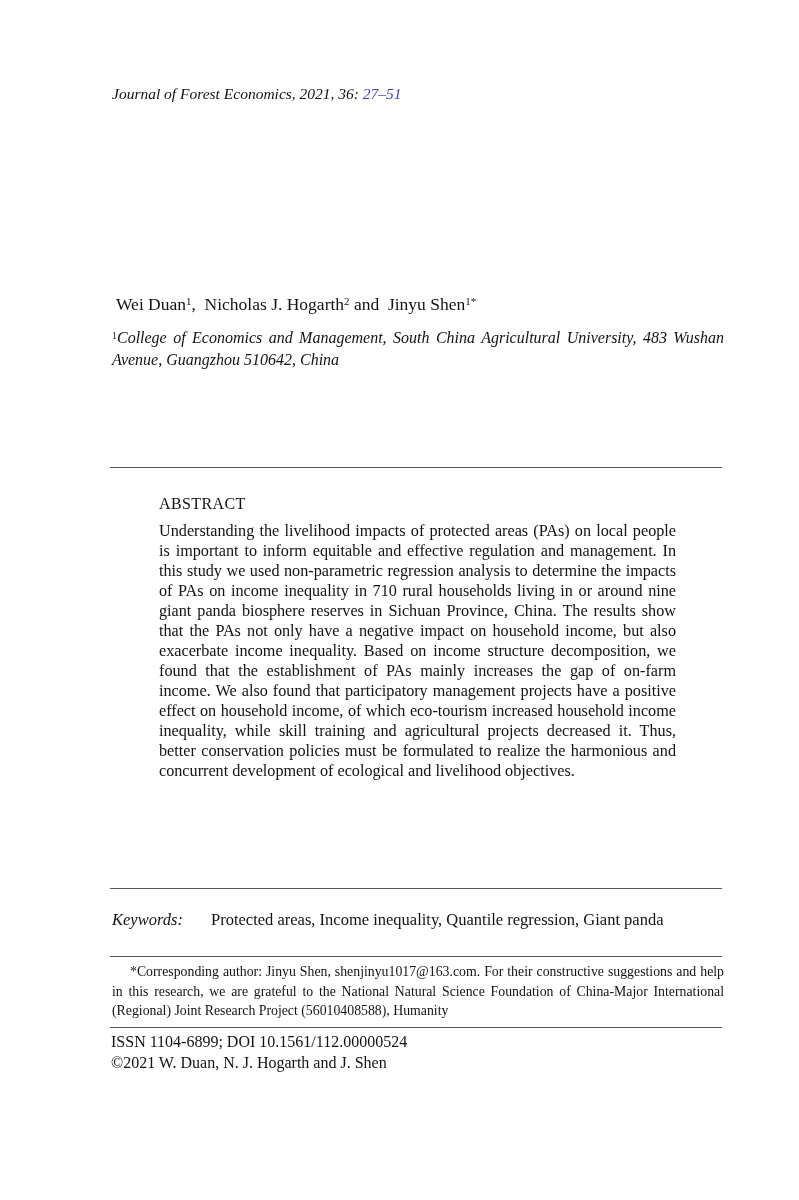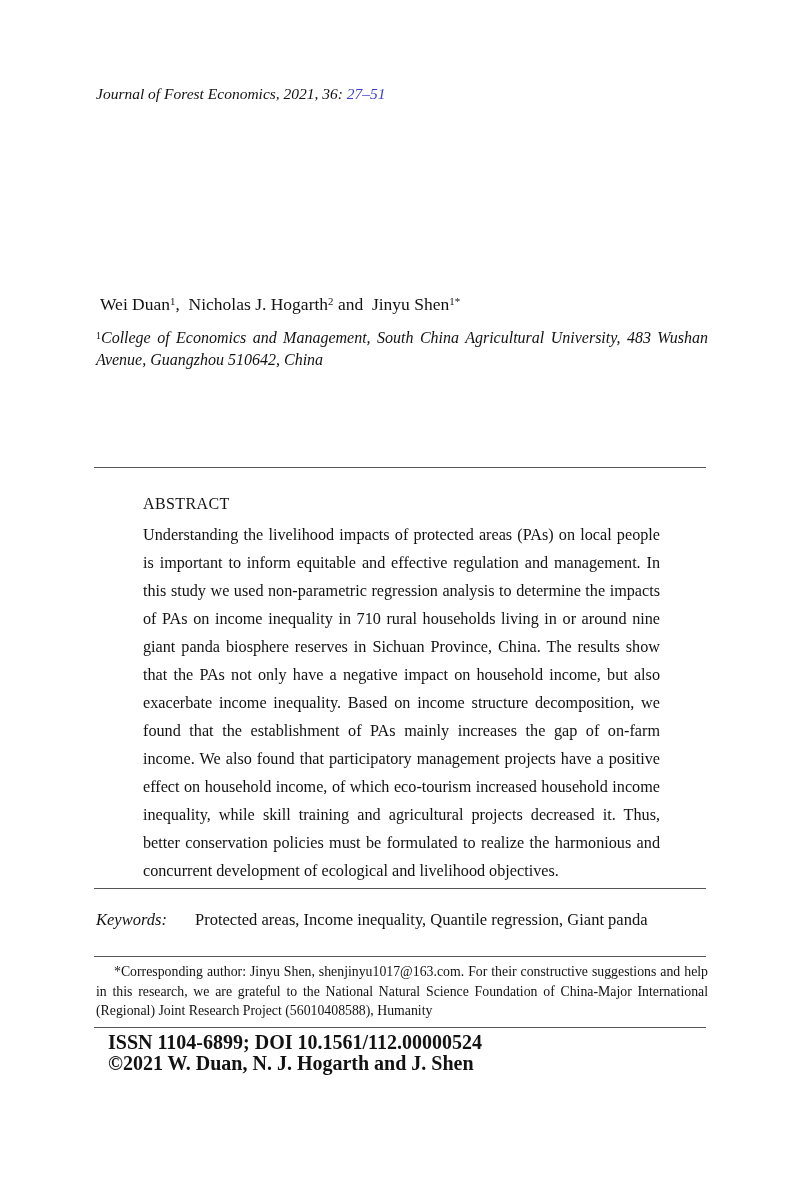--- a/index.html
+++ b/index.html
@@ -9,21 +9,21 @@
   }
   .page {
     position: relative;
     width: 799px;
     height: 1200px;
     background: #ffffff;
     color: #121212;
     font-family: "Liberation Serif", "DejaVu Serif", serif;
     overflow: hidden;
   }
-  .abs { position: absolute; }
+  .abs { position: absolute; margin-left: 16px; }
 
   
   .journal-line {
     left: 96px; top: 84px; width: 610px;
     font-style: italic;
     font-size: 15.5px;
     line-height: 20px;
     white-space: pre-wrap;
   }
   .journal-line .pages-link {
@@ -80,21 +80,21 @@
   
   .abstract-heading {
     left: 143px; top: 493px; width: 517px;
     font-size: 16px;
     line-height: 21px;
     letter-spacing: 0.4px;
   }
   .abstract-body {
     left: 143px; top: 521px; width: 517px;
     font-size: 16.2px;
-    line-height: 28px;
+    line-height: 20px;
     text-align: justify;
     hyphens: auto;
     -webkit-hyphens: auto;
   }
 
   
   .keywords-row {
     left: 96px; top: 908px; width: 610px;
     display: flex;
     font-size: 16.5px;
@@ -116,24 +116,23 @@
     font-size: 13.8px;
     line-height: 19.6px;
     text-align: justify;
     text-indent: 18px;
     hyphens: auto;
     -webkit-hyphens: auto;
   }
 
   
   .imprint {
-    left: 108px; top: 1032px; width: 612px;
-    font-size: 20px;
+    left: 95px; top: 1032px; width: 612px;
+    font-size: 16px;
     line-height: 20.5px;
-    font-weight: bold;
   }
 </style>
 </head>
 <body>
 
 <div class="page">
 
   <div class="abs journal-line"><span>Journal of Forest Economics, 2021, 36: </span><a class="pages-link">27–51</a></div>
 
 

